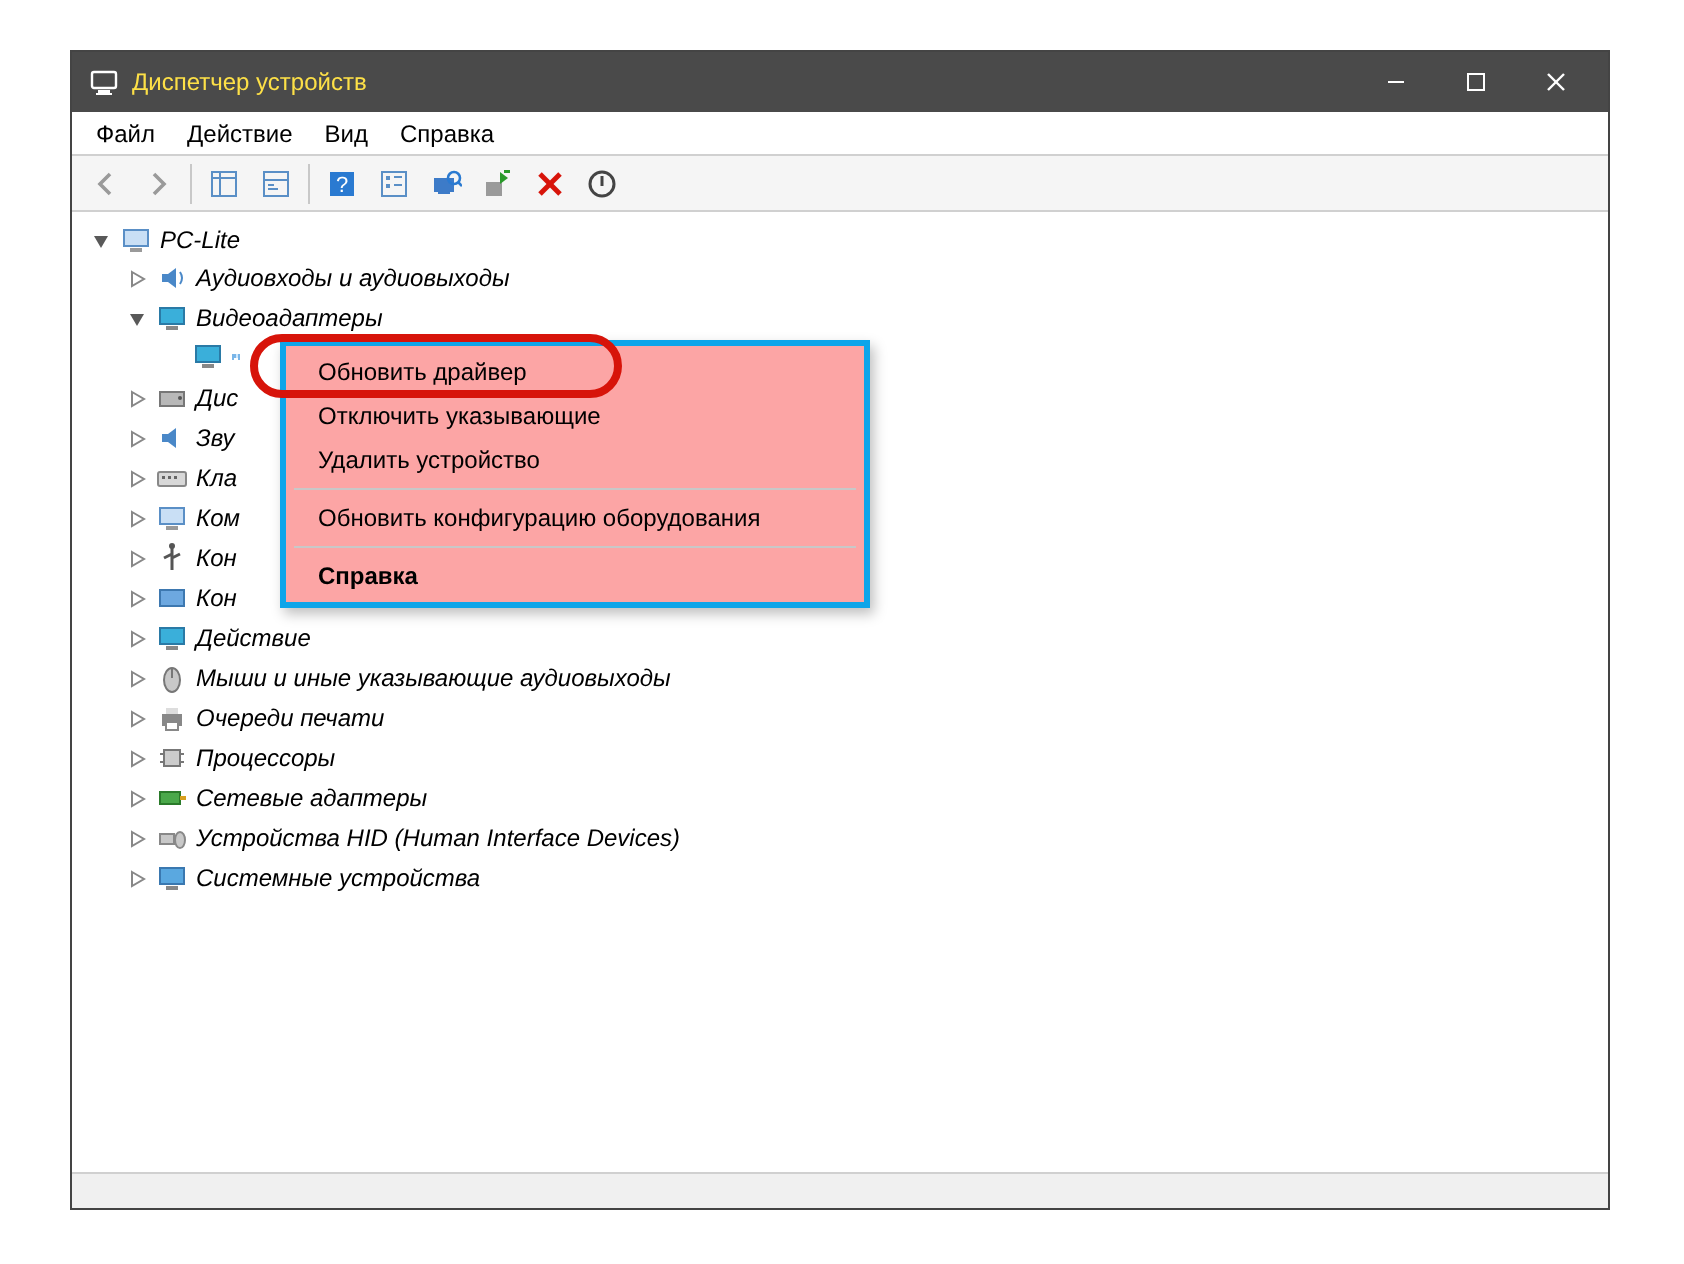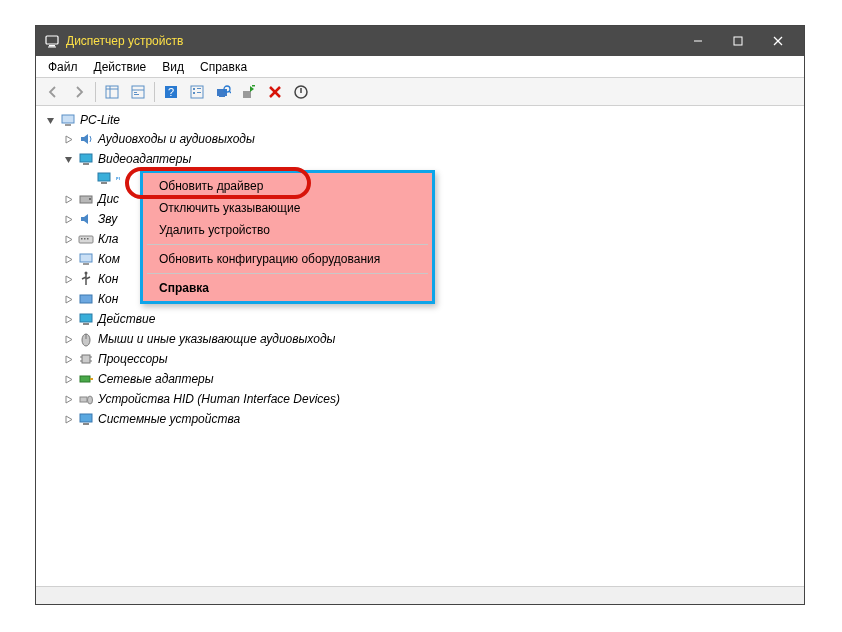--- a/index.html
+++ b/index.html
@@ -452,20 +452,37 @@
               <span class="dev-icon">
                     <svg width="16" height="16">
                       <ellipse cx="8" cy="9" rx="4" ry="6" fill="#c8c8c8" stroke="#777"></ellipse>
                       <line x1="8" y1="3" x2="8" y2="8" stroke="#777"></line>
                     </svg>
                   </span>
               <span class="label">Мыши и иные указывающие аудиовыходы</span>
             </div>
               </li>
 
+            <li>
+                <div class="node">
+              <span class="twisty">
+                    <svg width="9" height="9">
+                      <path d="M2 1 L8 4.5 L2 8 Z" fill="none" stroke="#888"></path>
+                    </svg>
+                  </span>
+              <span class="dev-icon">
+                    <svg width="16" height="16">
+                      <rect x="3" y="6" width="10" height="6" fill="#888"></rect>
+                      <rect x="5" y="3" width="6" height="3" fill="#ddd"></rect>
+                      <rect x="5" y="10" width="6" height="4" fill="#fff" stroke="#888"></rect>
+                    </svg>
+                  </span>
+              <span class="label">Очереди печати</span>
+            </div>
+              </li>
 
 
             <li>
                 <div class="node">
               <span class="twisty">
                     <svg width="9" height="9">
                       <path d="M2 1 L8 4.5 L2 8 Z" fill="none" stroke="#888"></path>
                     </svg>
                   </span>
               <span class="dev-icon">

